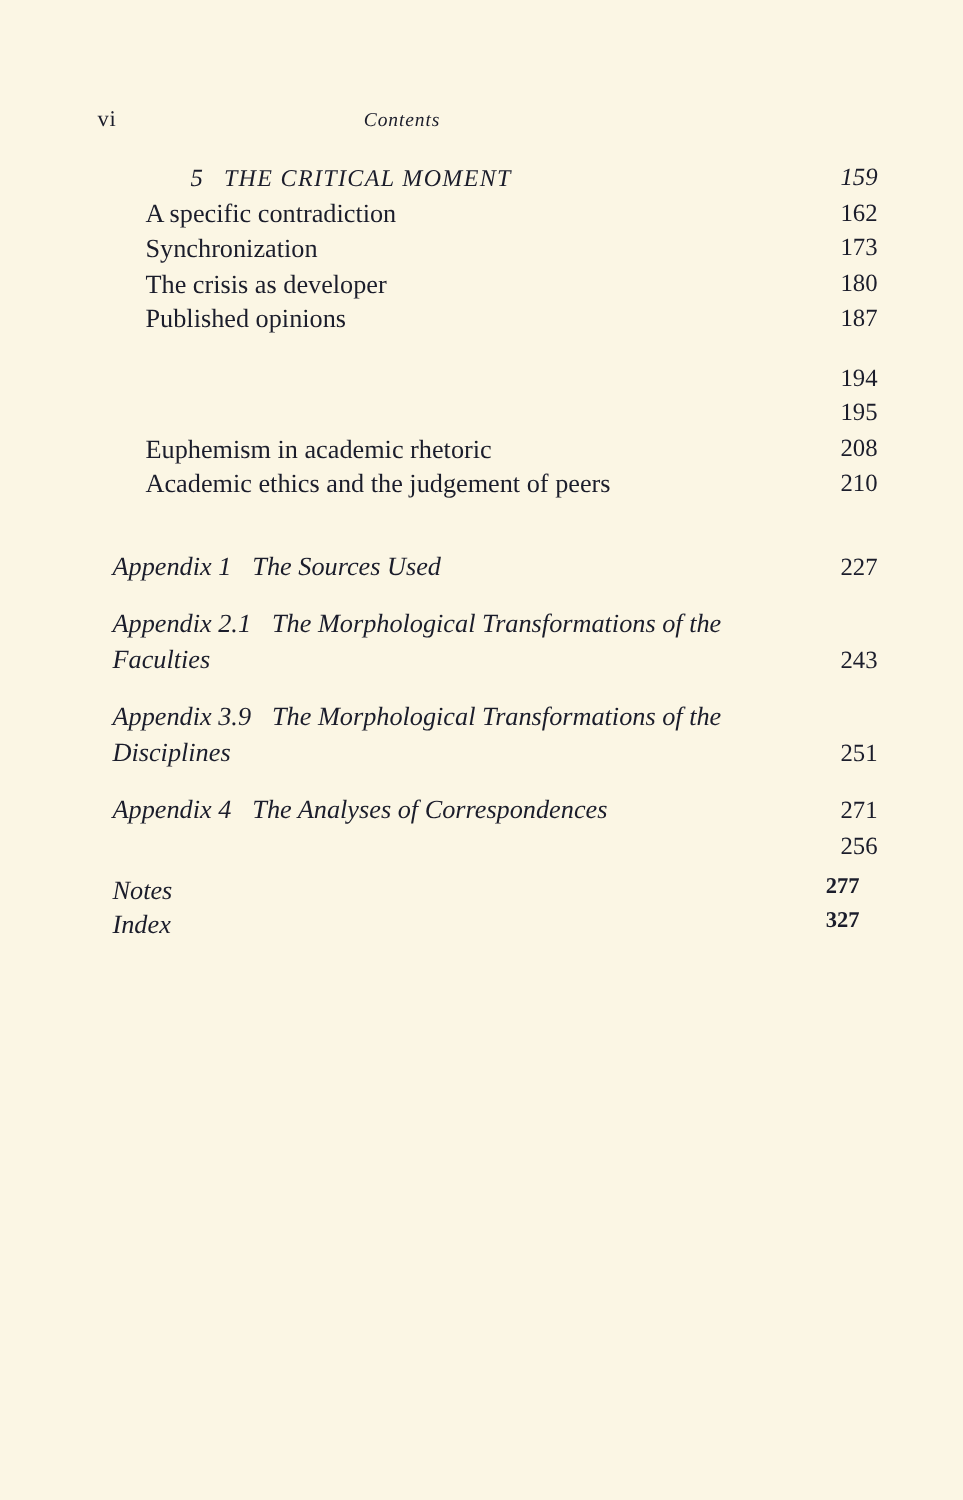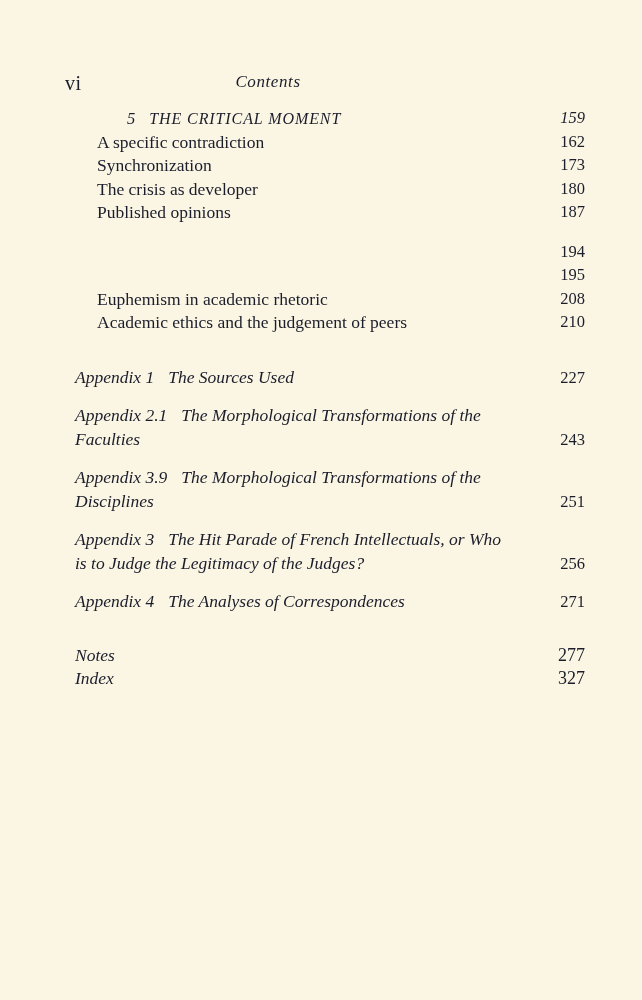--- a/index.html
+++ b/index.html
@@ -24,31 +24,31 @@
     position: absolute;
     top: 72px;
     left: 0;
     width: 642px;
     height: 24px;
   }
   .folio {
     position: absolute;
     left: 65px;
     top: 0;
-    font-size: 20px;
+    font-size: 15px;
     letter-spacing: 0.5px;
   }
   .running-head {
     position: absolute;
     left: 0;
     top: 0;
     width: 536px;
     text-align: center;
     font-style: italic;
-    font-size: 17px;
+    font-size: 13px;
     letter-spacing: 0.6px;
   }
   .content {
     position: absolute;
     top: 108px;
     left: 75px;
     width: 510px;
   }
   .toc-line {
     position: relative;
@@ -116,24 +116,25 @@
   .appendix-block.one-line .page-num { top: 0; }
   .appendix-block.two-line .page-num { top: 23.5px; }
   .tail-line {
     position: relative;
     font-style: italic;
     font-size: 17.5px;
     height: 23.5px;
   }
   .tail-line .page-num {
     position: absolute;
-    right: 0;
+    right: 12px;
     top: 0;
     font-style: normal;
-    font-size: 18px;
+    font-size: 15px;
+    font-weight: bold;
   }
   .nbsp-sep { display: inline-block; width: 14px; }
 </style>
 </head>
 <body>
 
 <div class="page">
 
   <div class="header-row">
     <div class="folio">vi</div>
@@ -193,21 +194,20 @@
       <span class="atext"><span>Appendix 2.1</span><span class="nbsp-sep"></span><span>The Morphological Transformations of the Faculties</span></span>
       <span class="page-num">243</span>
     </div>
 
     <div class="appendix-block two-line">
       <span class="atext"><span>Appendix 3.9</span><span class="nbsp-sep"></span><span>The Morphological Transformations of the Disciplines</span></span>
       <span class="page-num">251</span>
     </div>
 
     <div class="appendix-block two-line">
-      <span class="atext"><span>Appendix 3</span><span class="nbsp-sep"></span><span>The Hit Parade of French Intellectuals, or Who is to Judge the Legitimacy of the Judges?</span></span>
       <span class="page-num">256</span>
     </div>
 
     <div class="appendix-block one-line">
       <span class="atext"><span>Appendix 4</span><span class="nbsp-sep"></span><span>The Analyses of Correspondences</span></span>
       <span class="page-num">271</span>
     </div>
 
     <div class="gap-md"></div>
 

